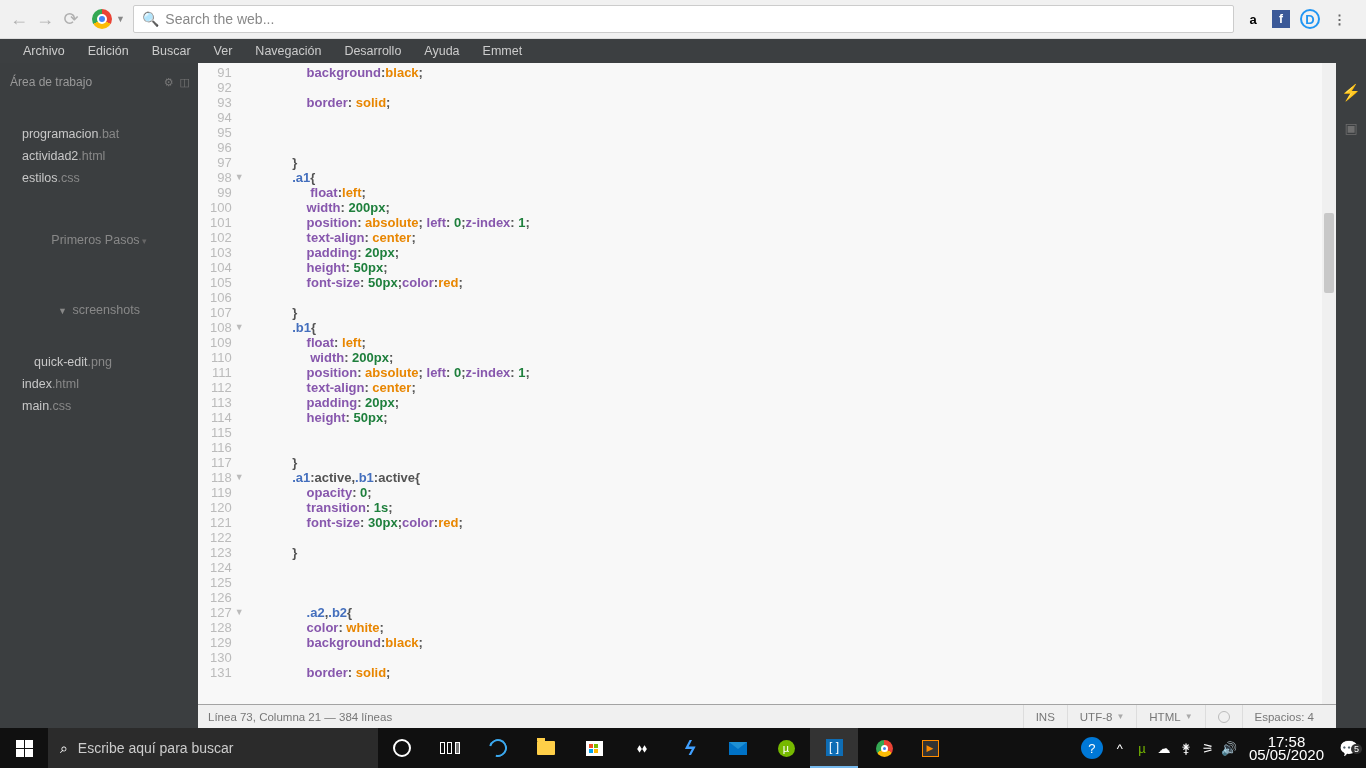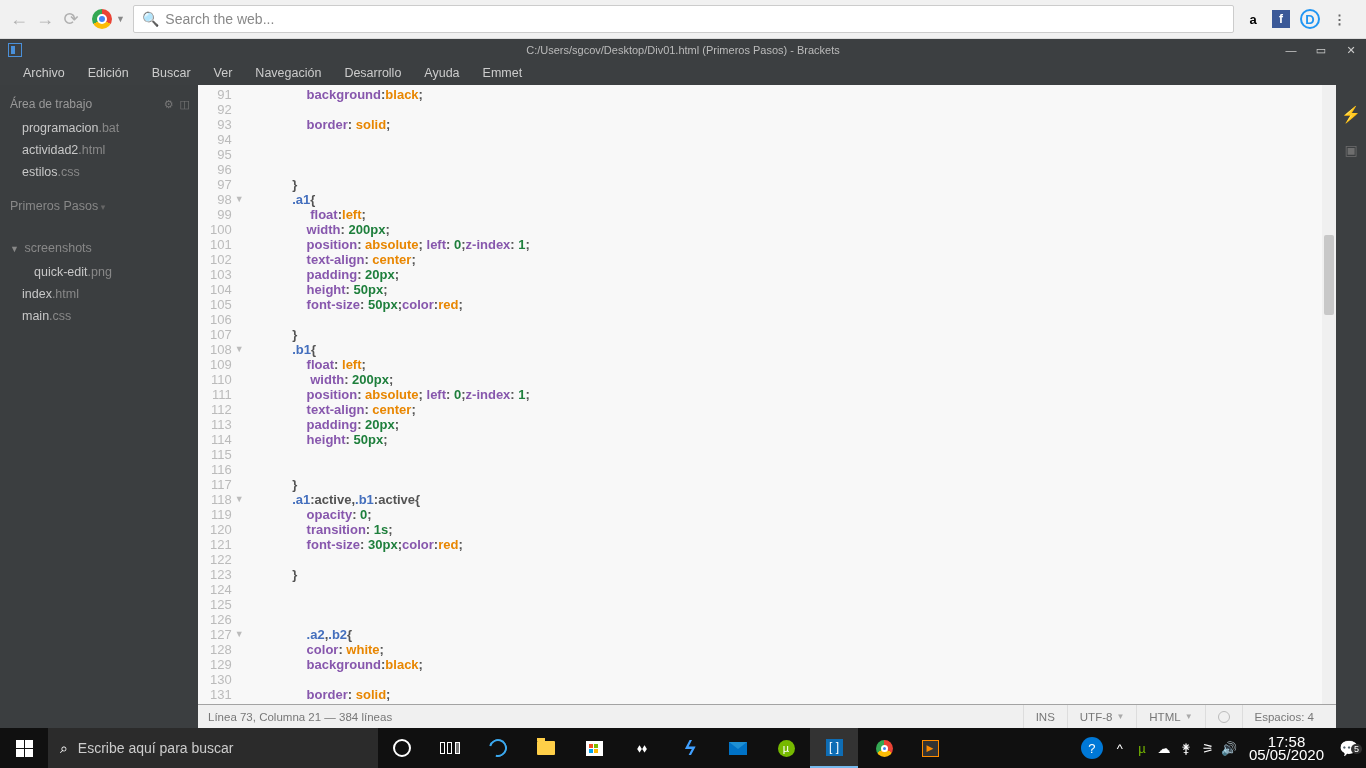--- a/index.html
+++ b/index.html
@@ -25,27 +25,27 @@
 .title-bar { height:22px; background:#3c3f41; display:flex; align-items:center; color:#bbb; font-size:11px; position:relative; }
 .title-bar .app-icon{width:14px;height:14px;border:1px solid #4a90d9;margin:0 8px;}
 .title-bar .app-icon::before{content:"";display:block;margin:2px;width:4px;height:8px;background:#4a90d9;}
 .title-text{position:absolute;left:50%;transform:translateX(-50%);}
 .win-ctrls{position:absolute;right:0;display:flex;}
 .win-ctrls div{width:30px;height:22px;display:flex;align-items:center;justify-content:center;color:#ccc;font-size:11px;}
 .menu-bar { height:24px; background:#3c3f41; display:flex; align-items:center; padding:0 14px; color:#ccc; font-size:12.5px; gap:5px; }
 .menu-bar span{padding:3px 9px;}
 
 .workspace { flex:1; display:flex; min-height:0; }
-.sidebar { width:198px; background:#3b3e40; color:#bbb; font-size:12.5px; display:flex; flex-direction:column; }
+.sidebar { width:198px; background:#3b3e40; color:#bbb; font-size:12.5px; display:flex; flex-direction:column;gap:28px; }
 .panel-head { height:26px; display:flex; align-items:center; padding:0 10px; color:#999; font-size:12px; position:relative; margin-top:6px;}
 .panel-head .hicons{position:absolute;right:8px;display:flex;gap:6px;color:#777;font-size:11px;}
 .file-item { padding:4px 10px 4px 22px; color:#c8c8c8; cursor:default;}
 .file-item.active{color:#6bafef;}
 .file-ext{color:#888;}
-.sec-head{padding:6px 10px;color:#888;font-size:12.5px;margin-top:10px;}
+.sec-head{padding:6px 10px;color:#888;font-size:12.5px;margin-top:10px;text-align:center;}
 .sec-head .tri{color:#888;font-size:9px;margin-right:2px;}
 .proj-drop::after{content:" ▾";color:#666;font-size:9px;}
 
 .editor-wrap{flex:1;display:flex;flex-direction:column;background:#f8f8f8;min-width:0;}
 .editor{flex:1;display:flex;font-family:"Consolas","Courier New",monospace;font-size:13px;line-height:15px;overflow:hidden;position:relative;gap:20px;}
 .gutter{background:#f8f8f8;color:#bbb;text-align:right;padding:2px 8px 0 12px;user-select:none;}
 .gutter div{height:15px;position:relative;}
 .fold{color:#bbb;position:absolute;right:-12px;font-size:9px;}
 .code{flex:1;padding:2px 0 0 18px;color:#535353;white-space:pre;}
 .code div{height:15px;font-weight:bold;}
@@ -115,29 +115,20 @@
   </div>
   <div class="ext-icons">
     <div class="ext am">a</div>
     <div class="ext fb">f</div>
     <div class="ext dis">D</div>
     <div class="ext dots">⋮</div>
   </div>
 </div>
 
 <div class="brackets">
-  <div class="title-bar">
-    <div class="app-icon"></div>
-    <div class="title-text">C:/Users/sgcov/Desktop/Div01.html (Primeros Pasos) - Brackets</div>
-    <div class="win-ctrls">
-      <div>—</div>
-      <div>▭</div>
-      <div>✕</div>
-    </div>
-  </div>
   <div class="menu-bar" id="menu-bar">
       <span>Archivo</span>
       <span>Edición</span>
       <span>Buscar</span>
       <span>Ver</span>
       <span>Navegación</span>
       <span>Desarrollo</span>
       <span>Ayuda</span>
       <span>Emmet</span>
     </div>

